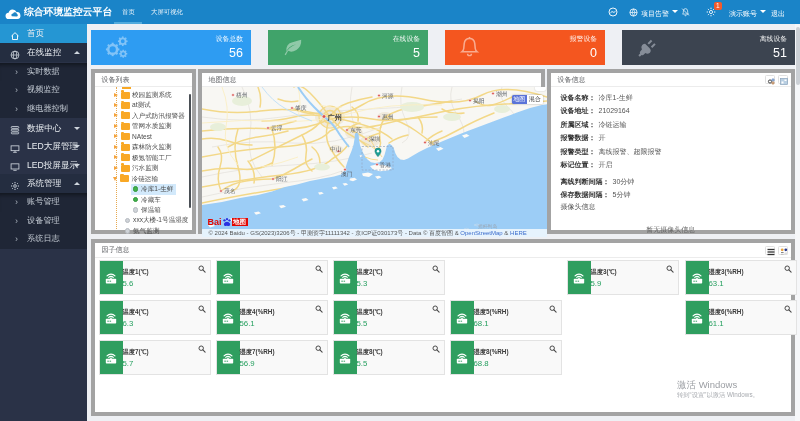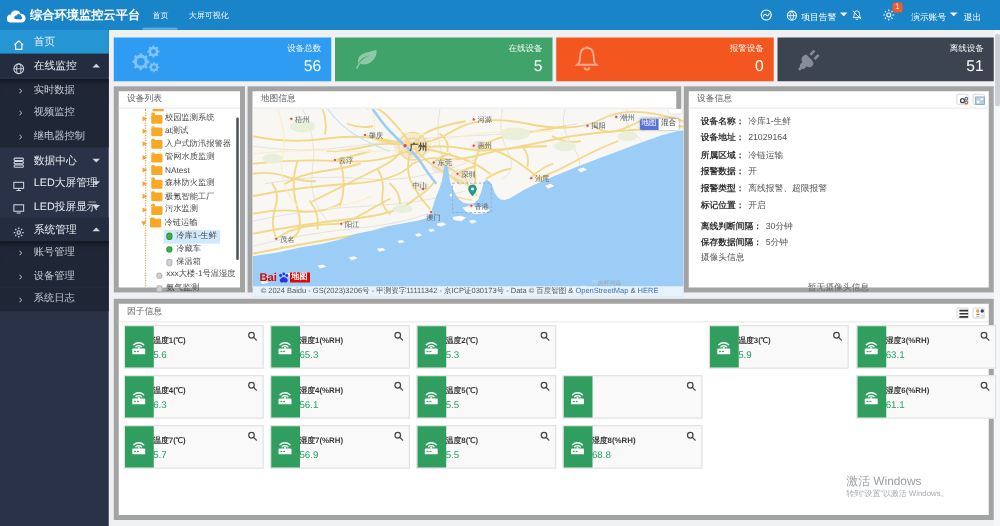--- a/index.html
+++ b/index.html
@@ -24,21 +24,21 @@
 .arr { position:absolute; right:7px; top:7.5px; width:0; height:0; border-left:3.2px solid transparent; border-right:3.2px solid transparent; }
 .arr.up { border-bottom:3.8px solid #cfd6de; }
 .arr.dn { border-top:3.8px solid #cfd6de; top:8px; }
 .sitem { position:absolute; left:0; width:87px; height:18.5px; line-height:18.5px; background:#1f2636; color:#c2c9d2; font-size:8.2px; }
 .sitem .stx { position:absolute; left:27px; }
 .chev { position:absolute; left:15px; top:0; font-size:9px; color:#aab2bc; }
 .sfirst { box-shadow:inset 0 5px 4px -3px rgba(0,0,0,0.45); }
 #menuwrap { position:absolute; left:0; top:0; width:87px; }
 #scrollbar { position:absolute; left:795px; top:24px; width:5px; height:397px; background:#f6f7f9; }
 #scrollthumb { position:absolute; right:0.5px; top:3px; width:4px; height:58px; background:#ccd0d5; border-radius:2px; }
-.scard { position:absolute; top:29.5px; width:174px; height:35px; color:#fff; }
+.scard { position:absolute; top:29.5px; width:160px; height:35px; color:#fff; }
 .sicon { position:absolute; left:13px; top:5px; }
 .stxt { position:absolute; right:8px; top:4px; text-align:right; }
 .slab { font-size:6.8px; opacity:0.95; }
 .snum { font-size:12.5px; margin-top:2px; }
 .panel { position:absolute; background:#fff; border:4px solid #a3a3a3; }
 .phead { height:14px; line-height:14px; border-bottom:1px solid #ececec; font-size:7px; color:#606266; padding-left:7px; position:relative; }
 #ptree { left:90.5px; top:68.5px; width:105.5px; height:165px; }
 #pmap { left:197.5px; top:68.5px; width:347px; height:165px; }
 #pinfo { left:546.5px; top:68.5px; width:248.5px; height:165px; }
 #pfactor { left:90.5px; top:239px; width:704.5px; height:177px; }
@@ -565,24 +565,20 @@
 <g stroke="#fff" stroke-width="1.2" fill="none" stroke-linecap="round">
 <path d="M4.3 7.3 A5.8 5.8 0 0 1 12.7 7.3"></path>
 <path d="M6.1 9 A3.4 3.4 0 0 1 10.9 9"></path>
 </g>
 <circle cx="8.5" cy="9.8" r="0.9" fill="#fff"></circle>
 <rect x="3" y="10.4" width="11" height="5" rx="0.8" fill="#fff"></rect>
 <rect x="4.6" y="12.4" width="1.6" height="1.1" fill="#3aa267"></rect>
 <rect x="7" y="12.4" width="1.6" height="1.1" fill="#3aa267"></rect>
 </svg>
         </div>
-<div class="fbody">
-          <div class="fname">湿度1(%RH)</div>
-          <div class="fval">65.3</div>
-        </div>
 <svg class="fmag" width="8" height="8" viewBox="0 0 9 9">
           <circle cx="3.6" cy="3.6" r="2.5" fill="none" stroke="#454545" stroke-width="1.1"></circle>
           <line x1="5.5" y1="5.5" x2="8" y2="8" stroke="#454545" stroke-width="1.2" stroke-linecap="round"></line>
         </svg>
 </div>
 <div class="fcard" style="left:238px;top:2px;">
 <div class="fgreen">
           <svg width="16" height="16" viewBox="0 0 17 17">
 <g stroke="#fff" stroke-width="1.2" fill="none" stroke-linecap="round">
 <path d="M4.3 7.3 A5.8 5.8 0 0 1 12.7 7.3"></path>
@@ -718,20 +714,24 @@
           <svg width="16" height="16" viewBox="0 0 17 17">
 <g stroke="#fff" stroke-width="1.2" fill="none" stroke-linecap="round">
 <path d="M4.3 7.3 A5.8 5.8 0 0 1 12.7 7.3"></path>
 <path d="M6.1 9 A3.4 3.4 0 0 1 10.9 9"></path>
 </g>
 <circle cx="8.5" cy="9.8" r="0.9" fill="#fff"></circle>
 <rect x="3" y="10.4" width="11" height="5" rx="0.8" fill="#fff"></rect>
 <rect x="4.6" y="12.4" width="1.6" height="1.1" fill="#3aa267"></rect>
 <rect x="7" y="12.4" width="1.6" height="1.1" fill="#3aa267"></rect>
 </svg>
+        </div>
+<div class="fbody">
+          <div class="fname">湿度5(%RH)</div>
+          <div class="fval">68.1</div>
         </div>
 <svg class="fmag" width="8" height="8" viewBox="0 0 9 9">
           <circle cx="3.6" cy="3.6" r="2.5" fill="none" stroke="#454545" stroke-width="1.1"></circle>
           <line x1="5.5" y1="5.5" x2="8" y2="8" stroke="#454545" stroke-width="1.2" stroke-linecap="round"></line>
         </svg>
 </div>
 <div class="fcard" style="left:590px;top:42px;">
 <div class="fgreen">
           <svg width="16" height="16" viewBox="0 0 17 17">
 <g stroke="#fff" stroke-width="1.2" fill="none" stroke-linecap="round">

